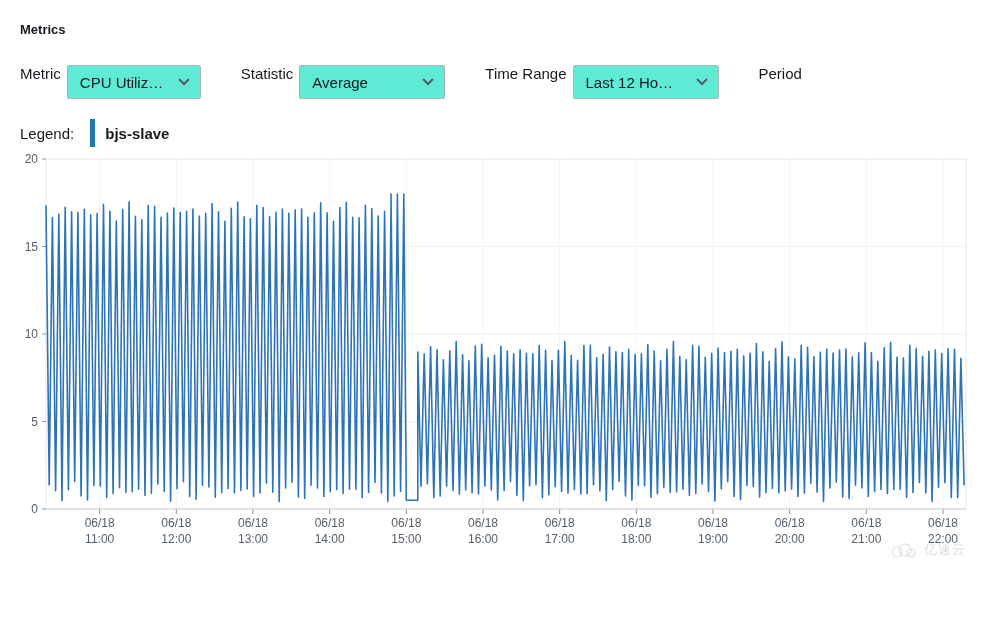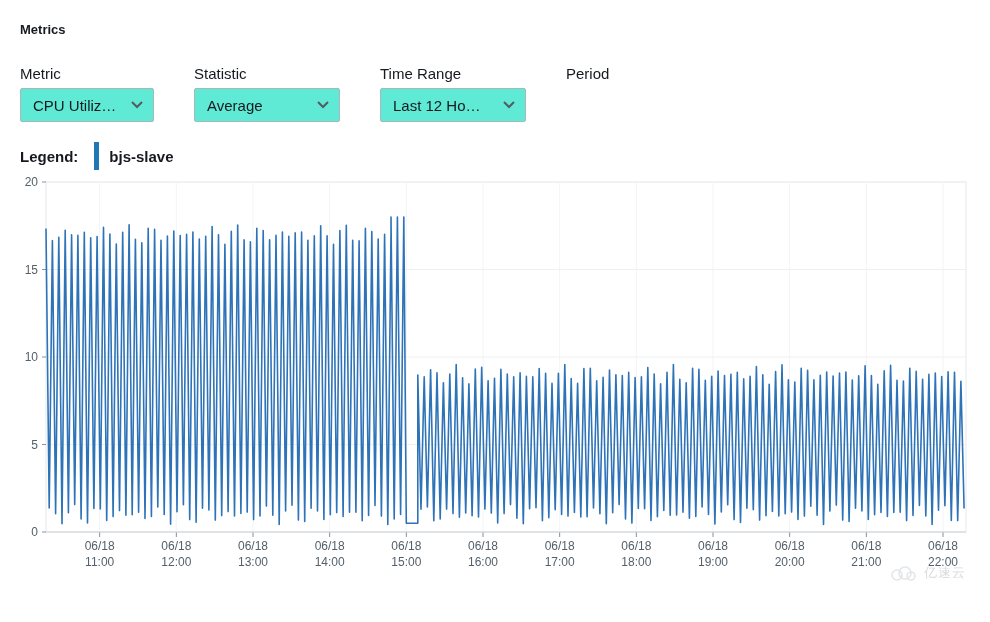--- a/index.html
+++ b/index.html
@@ -16,21 +16,21 @@
       font-size: 13px;
       font-weight: 600;
       color: #16191f;
       margin: 8px 0 28px 0;
     }
     .controls {
       display: flex;
       gap: 40px;
       margin-bottom: 20px;
     }
-    .control { display: flex; flex-direction: column; gap: 6px; }
+    .control { display: flex; gap: 6px; }
     .control-label {
       font-size: 15px;
       color: #16191f;
       font-weight: 400;
     }
     .select {
       display: flex;
       align-items: center;
       justify-content: space-between;
       height: 34px;
@@ -50,21 +50,21 @@
     .select .value { white-space: nowrap; overflow: hidden; text-overflow: ellipsis; flex:1; }
     .caret-icon svg { display:block; }
 
     .legend-row {
       display: flex;
       align-items: center;
       gap: 10px;
       margin: 20px 0 6px 0;
       font-size: 15px;
     }
-    .legend-label { font-weight: 700; }
+    .legend-label { font-weight: 400; }
     .legend-chip {
       width: 5px; height: 28px; background: #1f77b4;
       margin-left: 6px;
     }
     .legend-series { font-weight: 700; color: #16191f; }
 
     .chart-wrap { position: relative; width: 950px; height: 400px; }
     svg.chart { width: 950px; height: 400px; display:block; }
 
     .watermark {

